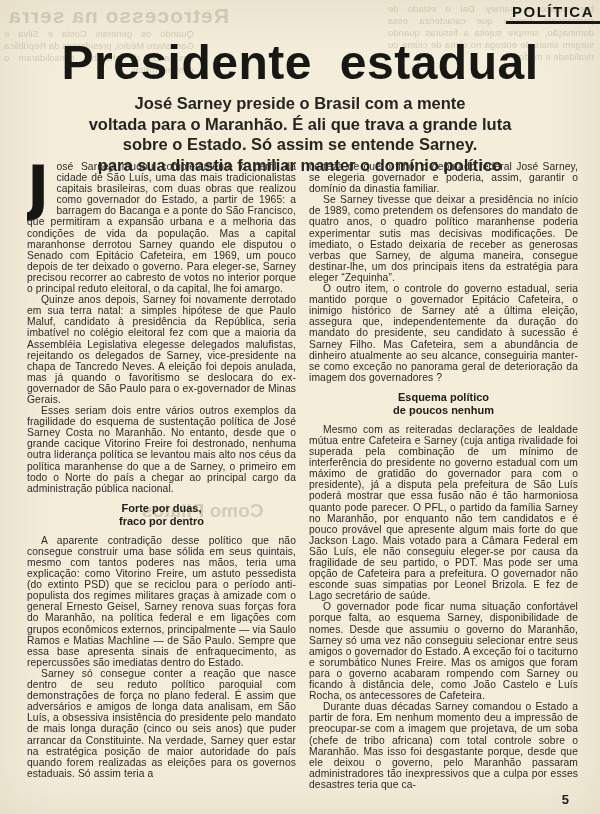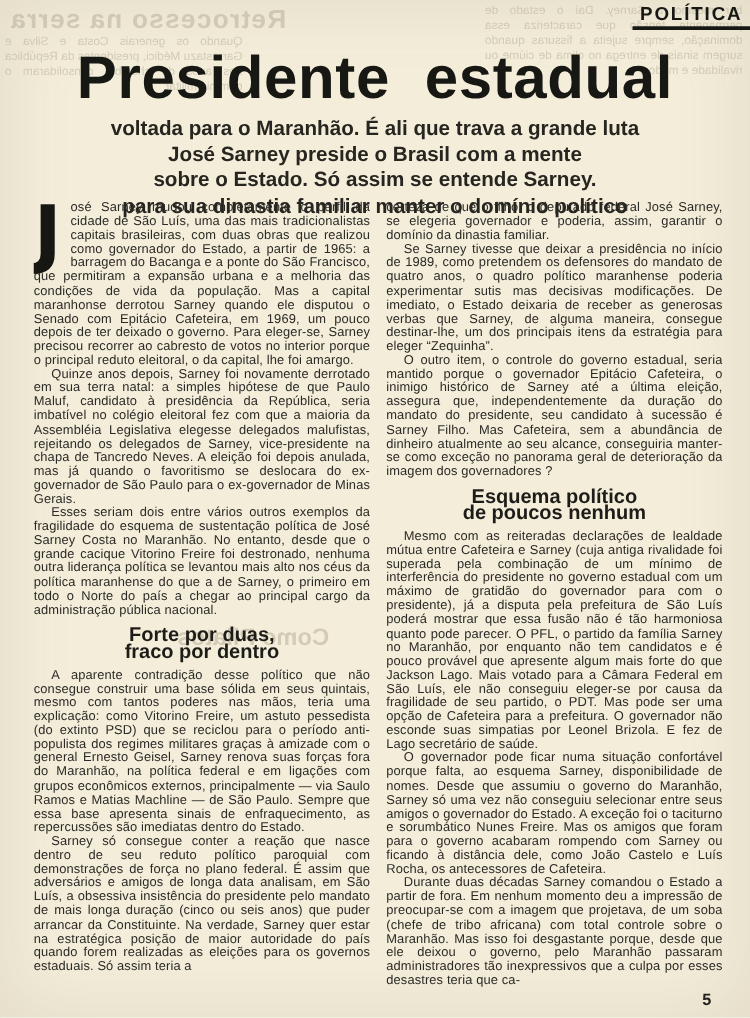--- a/index.html
+++ b/index.html
@@ -65,21 +65,21 @@
     float:left;
     font-family:"DejaVu Sans",sans-serif;
     font-weight:bold;
     font-size:60px;line-height:44px;
     padding:4px 7px 0 0;
     color:#161613;
   }
   .subhead{
     margin:8px 0 6px 0;
     text-align:center;
-    font-weight:bold;font-size:16px;line-height:13.5px;
+    font-weight:bold;font-size:11px;line-height:13.5px;
     color:#1d1c18;
   }
   .page-number{
     position:absolute;right:31px;bottom:7px;z-index:2;
     font-weight:bold;font-size:13px;color:#22211d;
   }
 </style>
 </head>
 <body>
 
@@ -90,22 +90,22 @@
   <div class="ghost ghost-small" style="left:388px;top:3px;width:206px;">ber mesmo a Sarney. Daí o estado de permanente tensão que caracteriza essa dominação, sempre sujeita a fissuras quando surgem sinais de entrega no clima de ciúme ou rivalidade e medos.</div>
   <div class="ghost ghost-mid" style="left:142px;top:500px;">Como Pilatos</div>
 
   <div class="kicker-wrap">
     <span class="kicker">POLÍTICA</span>
   </div>
 
   <h1 class="headline">Presidente estadual</h1>
 
   <div class="standfirst">
+    <div>José Sarney preside o Brasil com a mente</div>
     <div>voltada para o Maranhão. É ali que trava a grande luta</div>
-    <div>José Sarney preside o Brasil com a mente</div>
     <div>sobre o Estado. Só assim se entende Sarney.</div>
     <div>para sua dinastia familiar manter o domínio político</div>
   </div>
 
   <div class="columns">
 
     <div class="col">
       <p><span class="dropcap">J</span><span>osé Sarney mudou completamente o perfil da cidade de São Luís, uma das mais tradicionalistas capitais brasileiras, com duas obras que realizou como governador do Estado, a partir de 1965: a barragem do Bacanga e a ponte do São Francisco, que permitiram a expansão urbana e a melhoria das condições de vida da população. Mas a capital maranhonse derrotou Sarney quando ele disputou o Senado com Epitácio Cafeteira, em 1969, um pouco depois de ter deixado o governo. Para eleger-se, Sarney precisou recorrer ao cabresto de votos no interior porque o principal reduto eleitoral, o da capital, lhe foi amargo.</span></p>
       <p class="indent">Quinze anos depois, Sarney foi novamente derrotado em sua terra natal: a simples hipótese de que Paulo Maluf, candidato à presidência da República, seria imbatível no colégio eleitoral fez com que a maioria da Assembléia Legislativa elegesse delegados malufistas, rejeitando os delegados de Sarney, vice-presidente na chapa de Tancredo Neves. A eleição foi depois anulada, mas já quando o favoritismo se deslocara do ex-governador de São Paulo para o ex-governador de Minas Gerais.</p>
       <p class="indent">Esses seriam dois entre vários outros exemplos da fragilidade do esquema de sustentação política de José Sarney Costa no Maranhão. No entanto, desde que o grande cacique Vitorino Freire foi destronado, nenhuma outra liderança política se levantou mais alto nos céus da política maranhense do que a de Sarney, o primeiro em todo o Norte do país a chegar ao principal cargo da administração pública nacional.</p>

